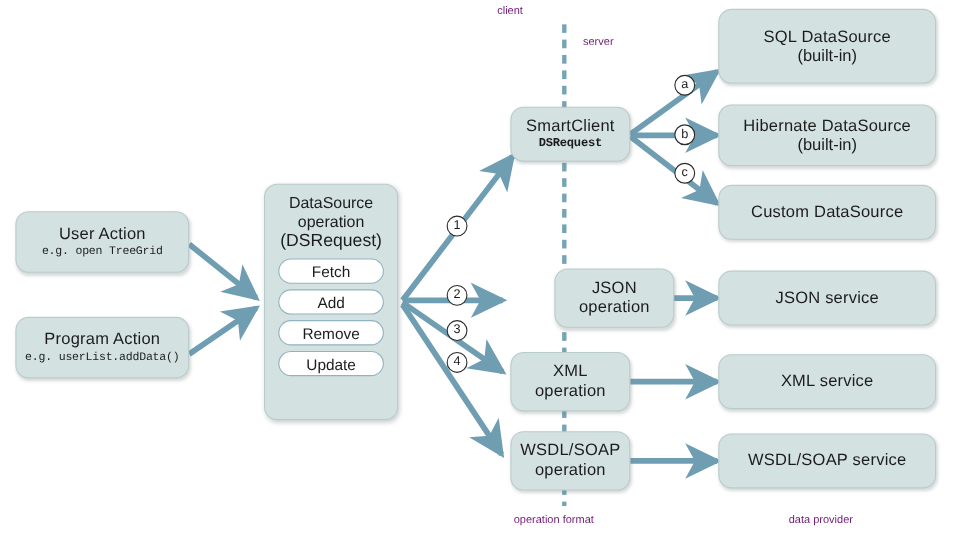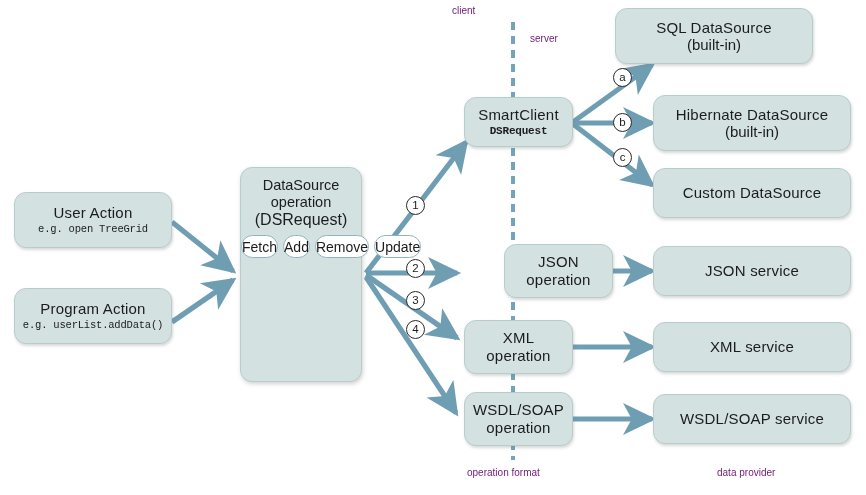--- a/index.html
+++ b/index.html
@@ -75,21 +75,21 @@
   }
   #ds-head {
     text-align: center;
     padding-top: 9px;
     color: #1c1c1c;
   }
   #ds-head .t1 { font-size: 14.5px; line-height: 17px; }
   .pill-list {
     margin-top: 6px;
     display: flex;
-    flex-direction: row;
+    flex-direction: column;
     align-items: center;
     gap: 5px;
   }
   .pill {
     width: 96px;
     height: 23px;
     box-sizing: border-box;
     background: #ffffff;
     border: 1px solid #8fb4bf;
     border-radius: 12px;
@@ -210,21 +210,21 @@
   <div class="node" style="left:464px; top:320px; width:109px; height:54px;">
     <div class="t1">XML</div>
     <div class="t1">operation</div>
   </div>
 
   <div class="node" style="left:464px; top:392px; width:109px; height:54px;">
     <div class="t1">WSDL/SOAP</div>
     <div class="t1">operation</div>
   </div>
 
-  <div class="node" style="left:615px; top:8px; width:198px; height:56px;">
+  <div class="node" style="left:653px; top:8px; width:198px; height:68px;">
     <div class="t1">SQL DataSource</div>
     <div class="t2">(built-in)</div>
   </div>
 
   <div class="node" style="left:653px; top:95px; width:198px; height:56px;">
     <div class="t1">Hibernate DataSource</div>
     <div class="t2">(built-in)</div>
   </div>
 
   <div class="node" style="left:653px; top:168px; width:198px; height:50px;">

